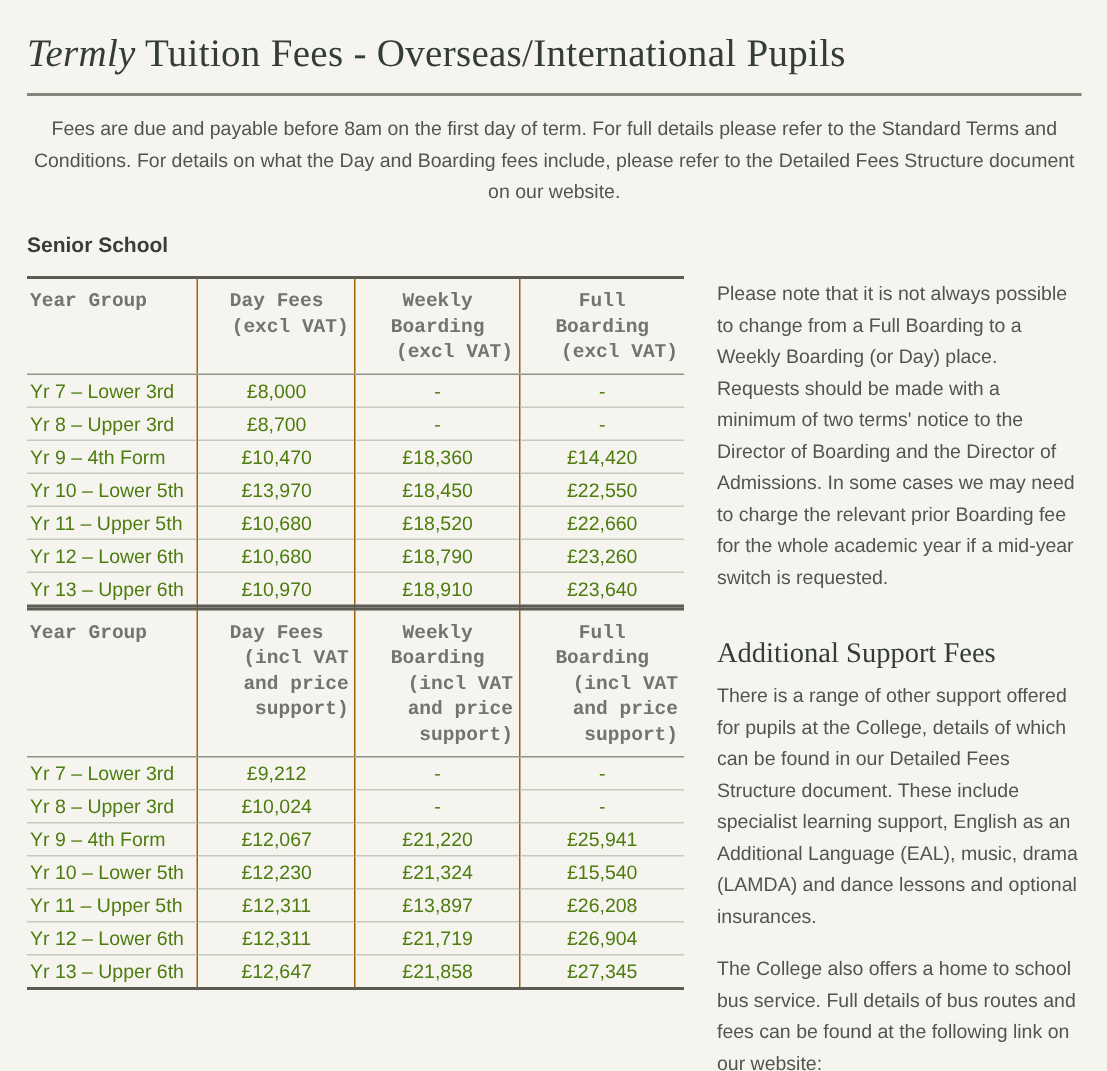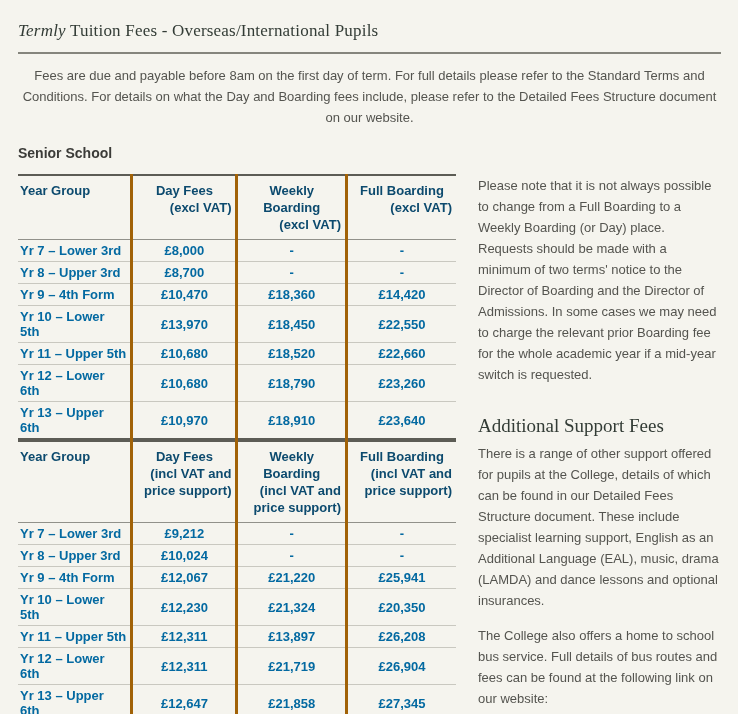--- a/index.html
+++ b/index.html
@@ -8,21 +8,21 @@
     background: #f5f4ee;
     font-family: "Liberation Sans", sans-serif;
     color: #4f4f4b;
     overflow: hidden;
   }
   .page { padding: 14px 17px 0 18px; }
 
   .page-title {
     font-family: "Liberation Serif", serif;
     font-weight: 400;
-    font-size: 17px;
+    font-size: 26px;
     color: #333c36;
     letter-spacing: 0.2px;
     margin-top: 7px;
   }
   .page-title .em { font-style: italic; }
 
   .title-rule {
     border: none;
     border-top: 2px solid #85857d;
     margin: 11px 0 11px 0;
@@ -49,37 +49,37 @@
   table.fees {
     width: 100%;
     border-collapse: collapse;
     font-size: 13px;
     border-top: 2px solid #5c5c55;
     border-bottom: 2px solid #5c5c55;
     table-layout: fixed;
   }
   table.fees th {
     font-weight: 700;
-    color: #0c4a6e;
+    color: #737373;
     text-align: center;
     vertical-align: top;
     padding: 6px 4px 6px 4px;
     line-height: 17px;
     border-bottom: 1px solid #91918a;
+    font-family: Liberation Mono, monospace;
   }
   table.fees th:first-child { text-align: left; padding-left: 2px; width: 26%; }
   table.fees th:nth-child(2) { width: 24%; }
-  table.fees th + th, table.fees td + td { border-left: 3px solid #a16207; }
+  table.fees th + th, table.fees td + td { border-left: 1px solid #a16207; }
   table.fees td {
     text-align: center;
-    color: #0369a1;
+    color: #4d7c0f;
     padding: 3px 4px;
     height: 22px;
     border-top: 1px solid #c9c8c0;
-    font-weight: bold;
   }
   table.fees tbody tr:first-child td { border-top: none; }
   table.fees td:first-child { text-align: left; padding-left: 2px; }
   .th-sub { display: block; font-weight: 700; text-align: right; }
 
   .table-note {
     font-size: 13px;
     line-height: 18.5px;
     color: #54544f;
     margin: 12px 0 13px 0;
@@ -197,21 +197,21 @@
             <tr>
               <td>Yr 9 – 4th Form</td>
               <td>£12,067</td>
               <td>£21,220</td>
               <td>£25,941</td>
             </tr>
             <tr>
               <td>Yr 10 – Lower 5th</td>
               <td>£12,230</td>
               <td>£21,324</td>
-              <td>£20,350</td>
+              <td>£15,540</td>
             </tr>
             <tr>
               <td>Yr 11 – Upper 5th</td>
               <td>£12,311</td>
               <td>£13,897</td>
               <td>£26,208</td>
             </tr>
             <tr>
               <td>Yr 12 – Lower 6th</td>
               <td>£12,311</td>

